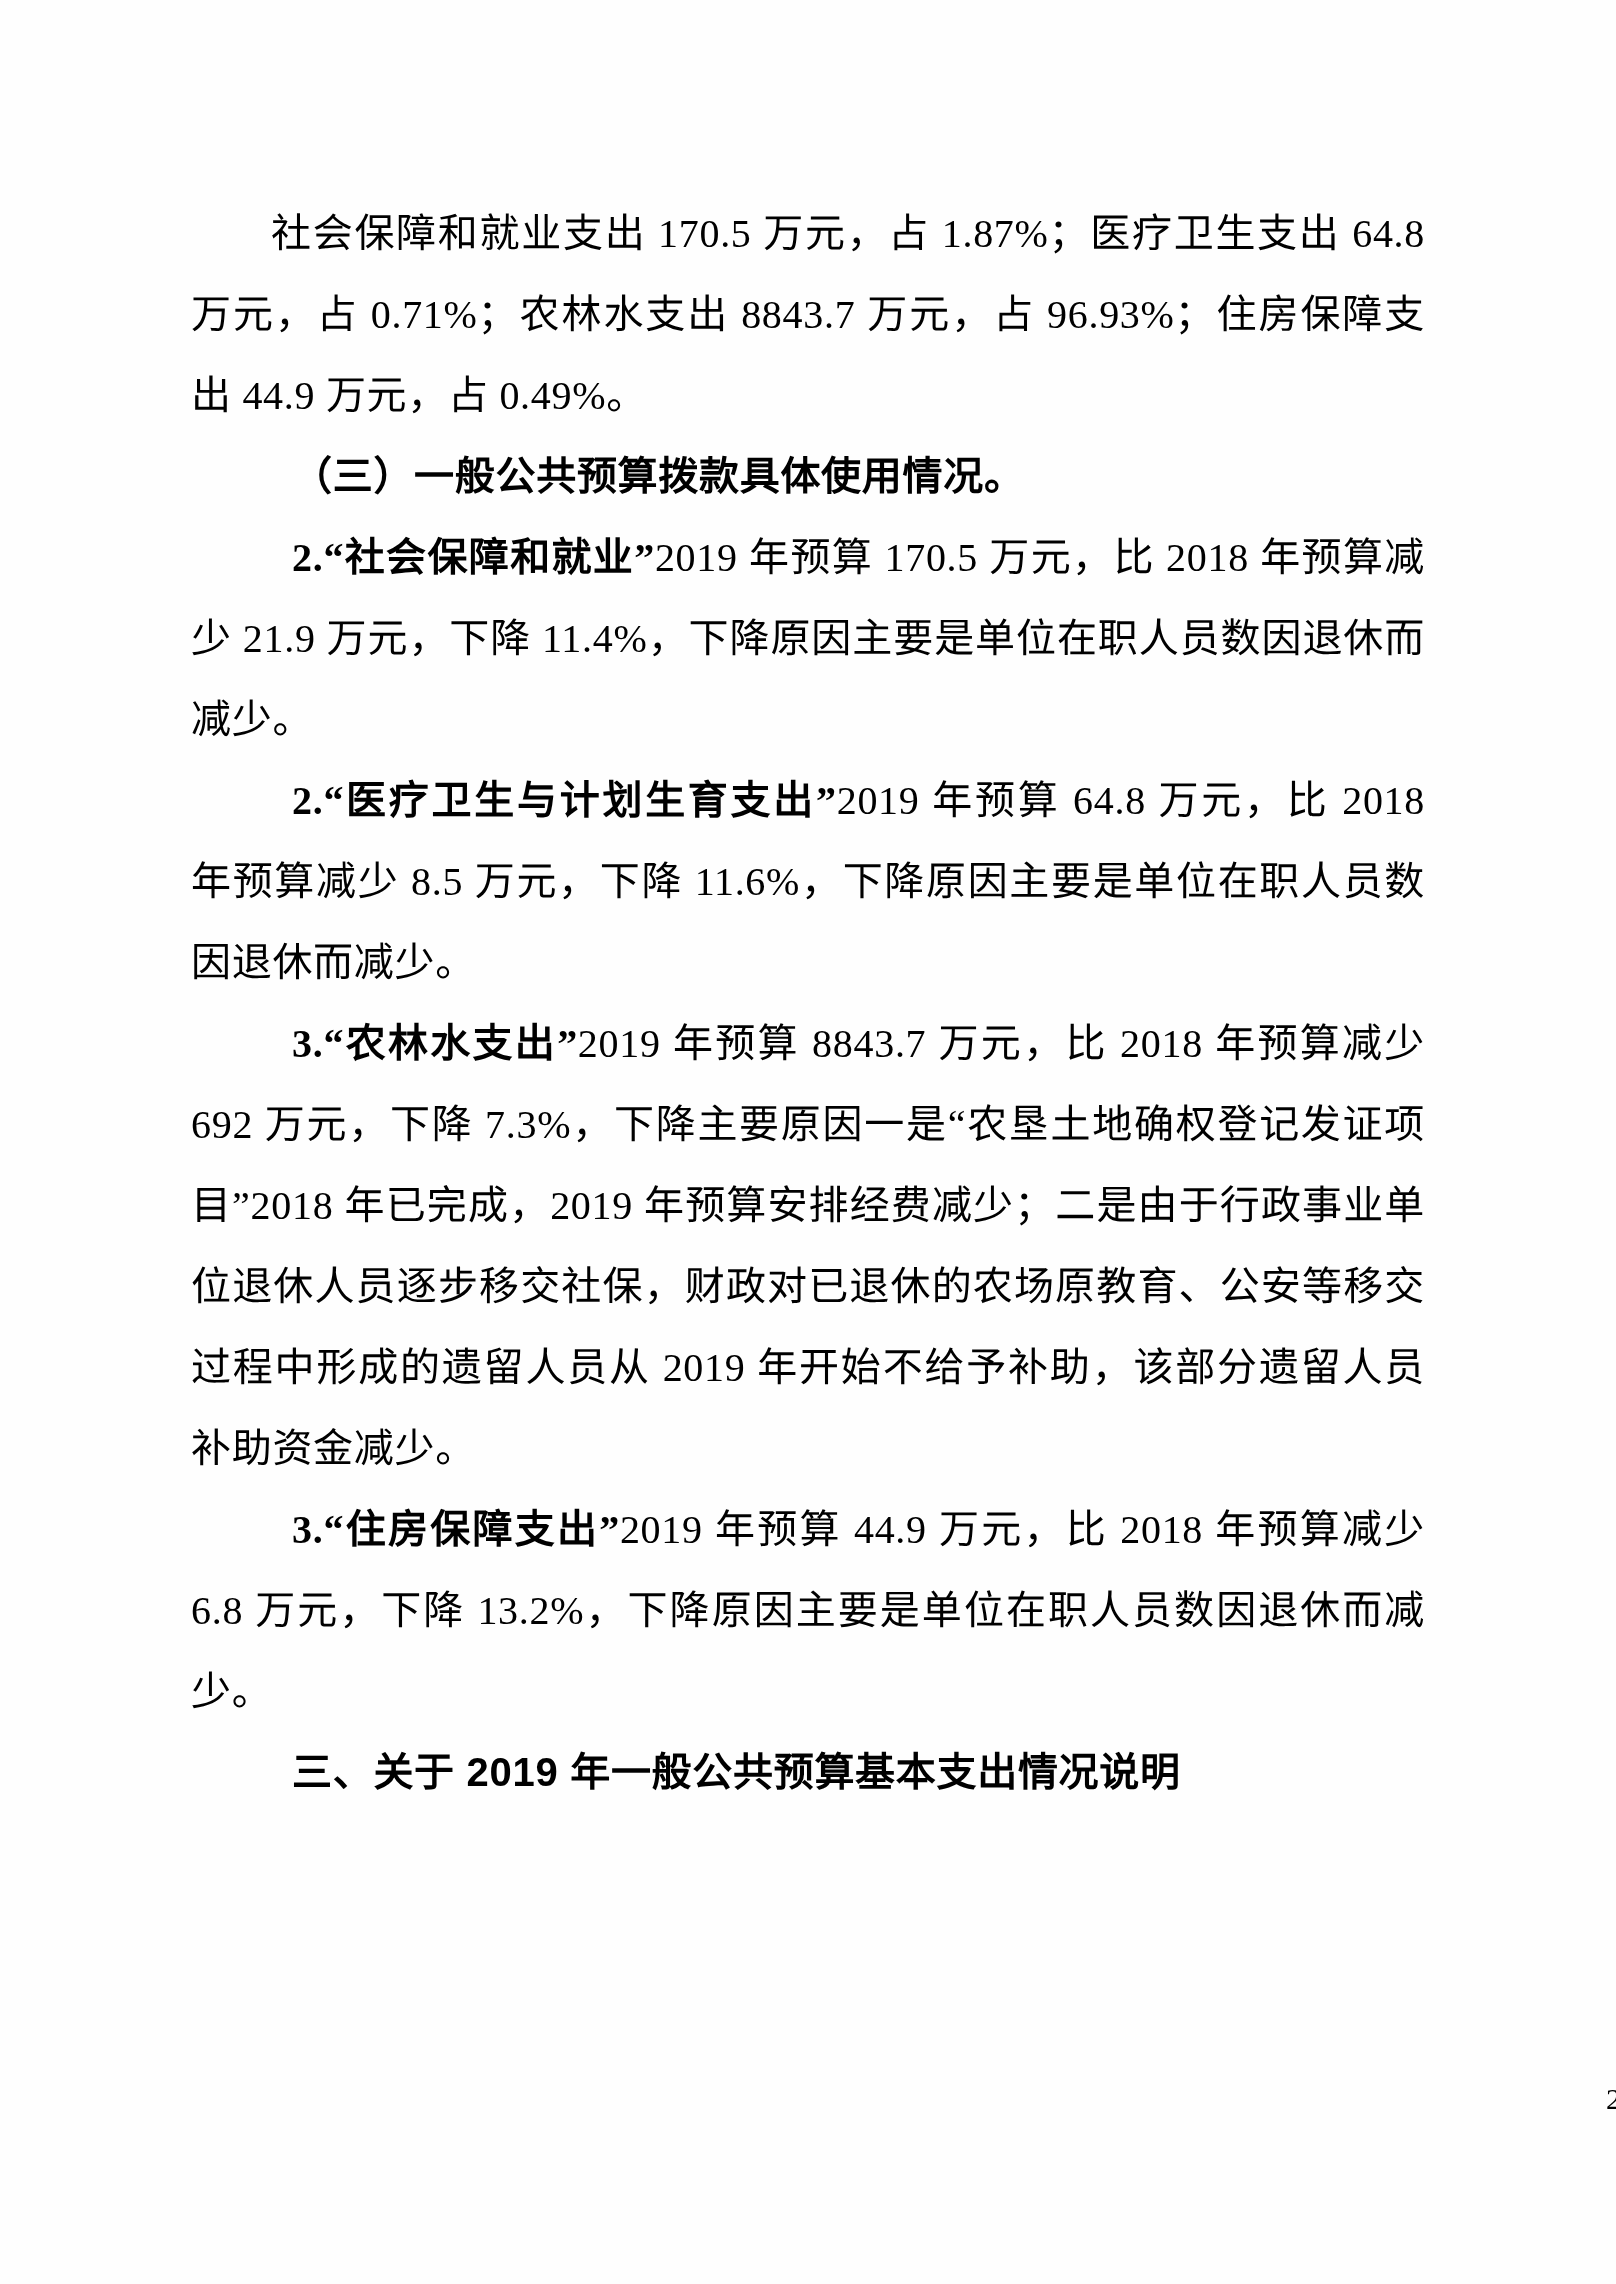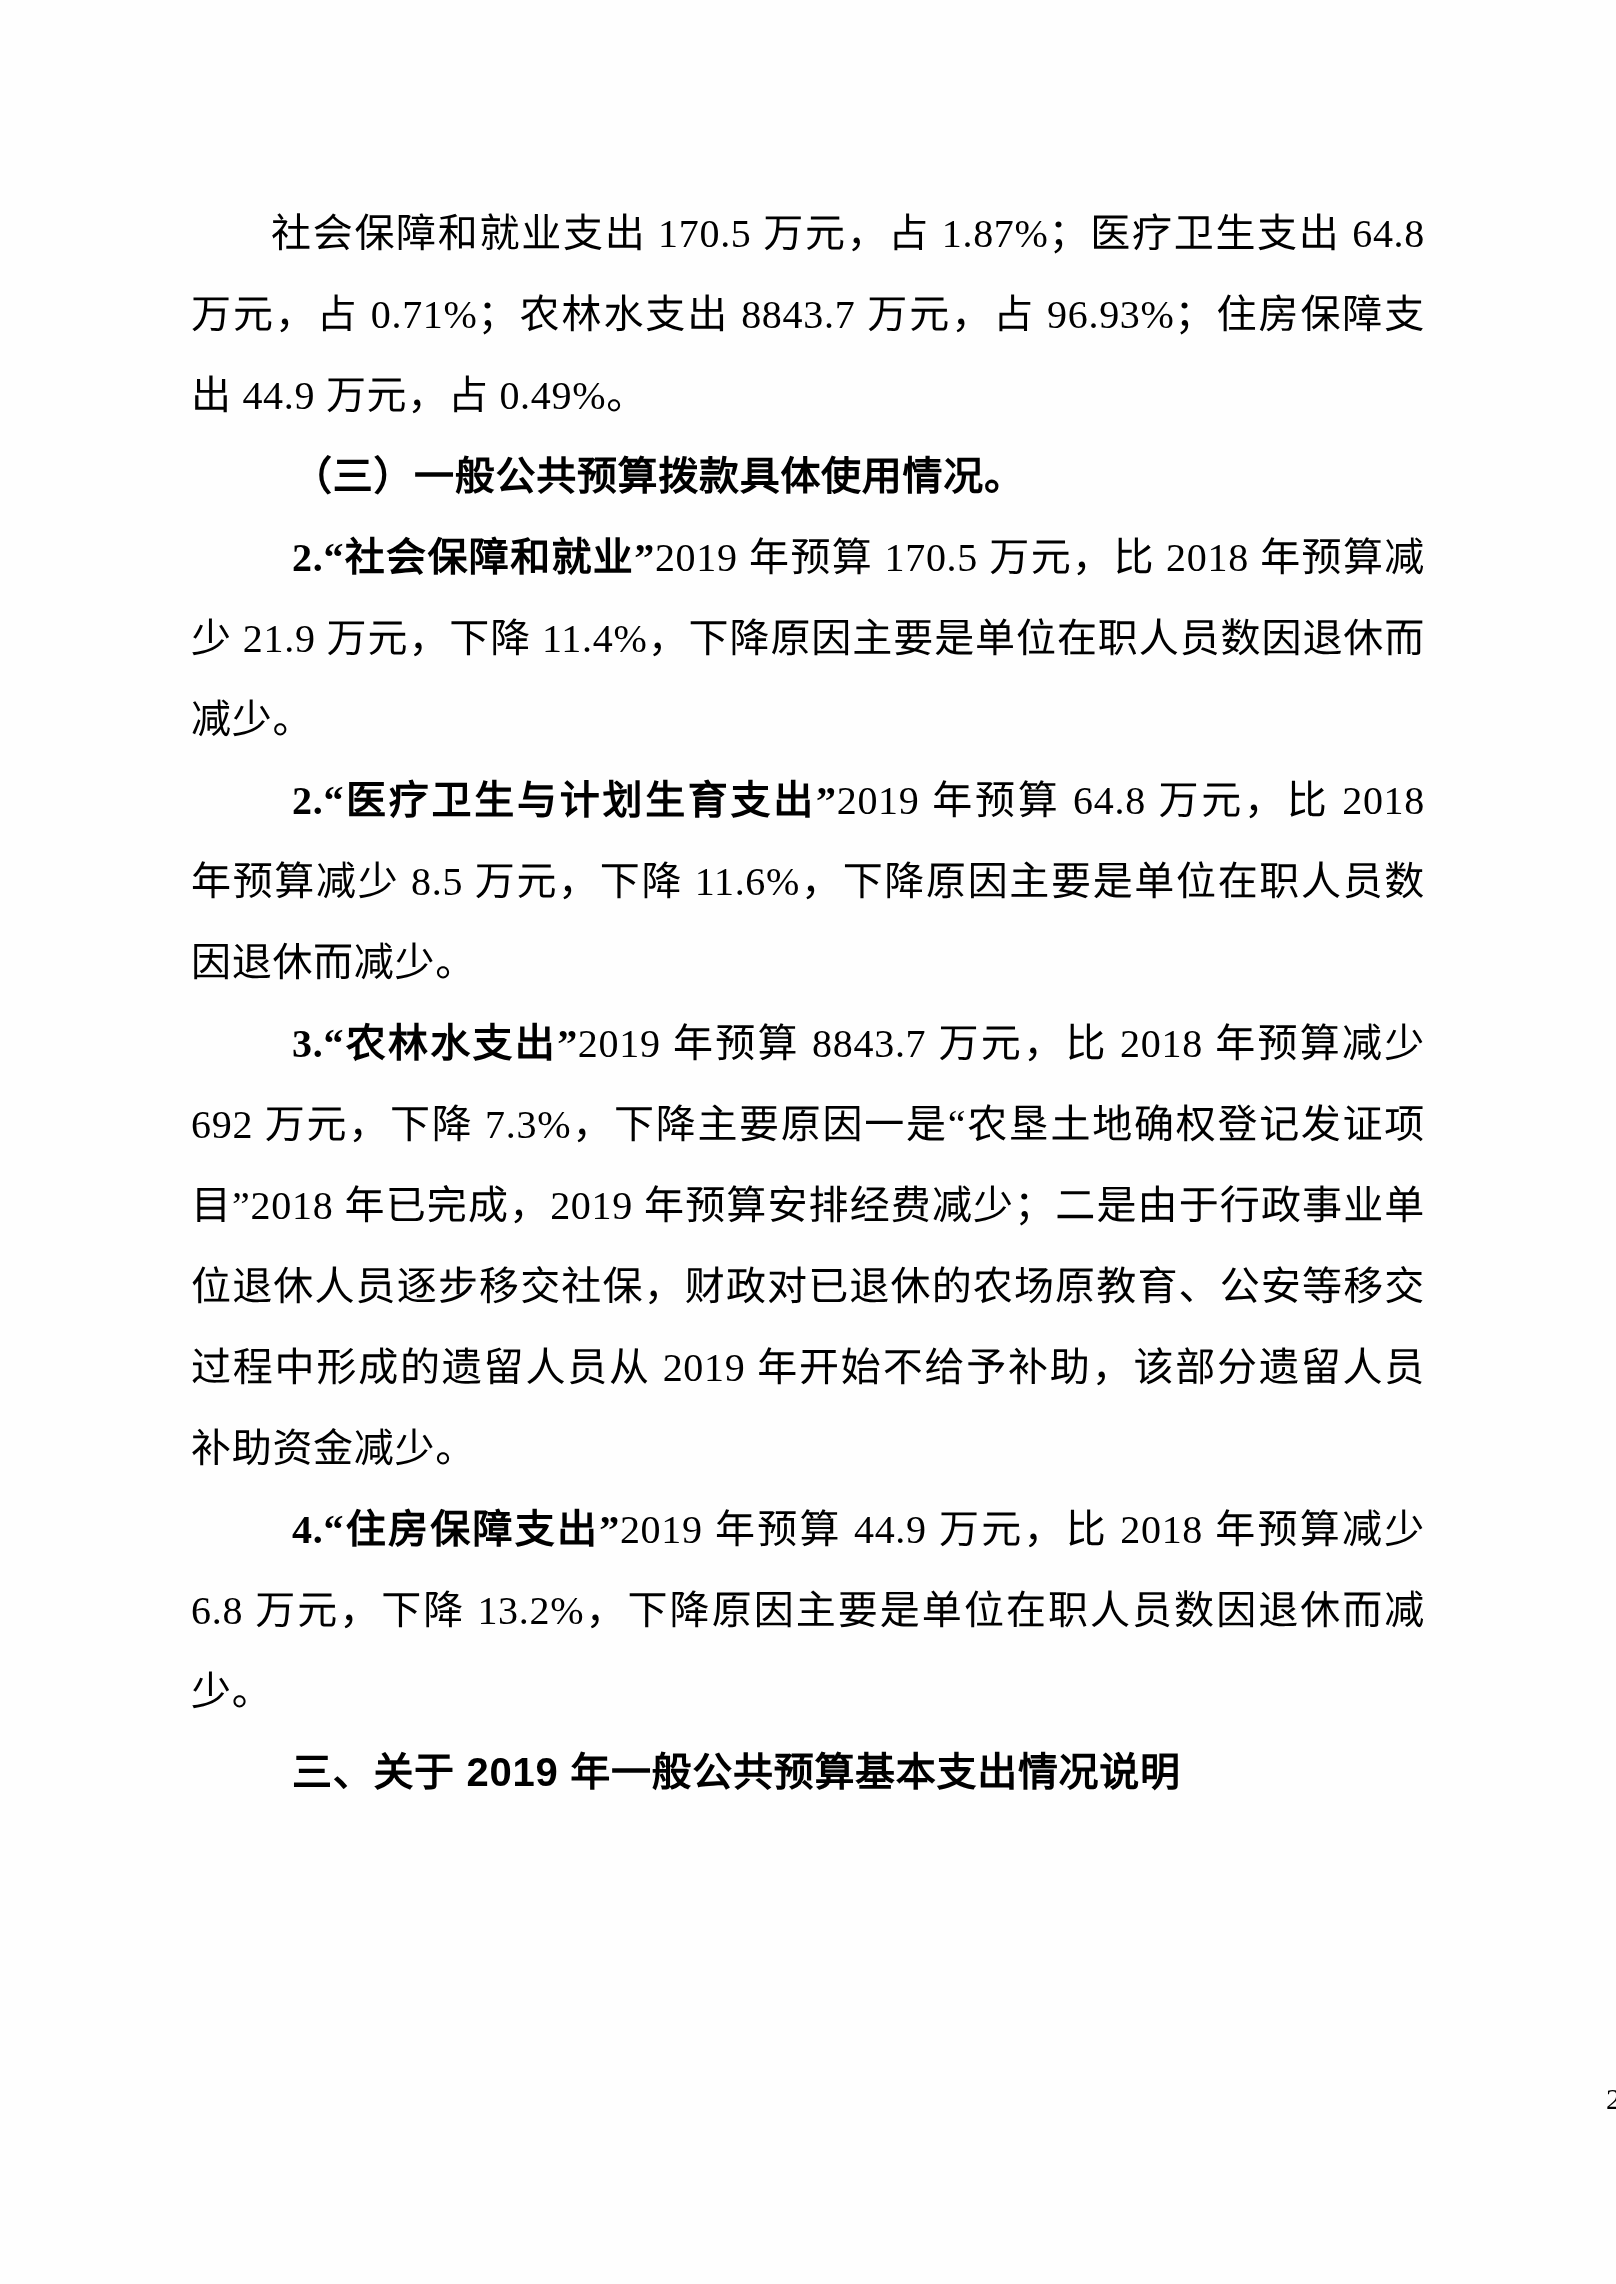--- a/index.html
+++ b/index.html
@@ -64,20 +64,20 @@
 </head>
 <body>
 
 <div class="page">
   <main class="doc-body">
       <p class="para"><span class="seg">社会保障和就业支出 170.5 万元，占 1.87%；医疗卫生支出 64.8 万元，占 0.71%；农林水支出 8843.7 万元，占 96.93%；住房保障支出 44.9 万元，占 0.49%。</span></p>
       <p class="para"><span class="seg bold">（三）一般公共预算拨款具体使用情况。</span></p>
       <p class="para"><span class="seg bold">2.“社会保障和就业”</span><span class="seg">2019 年预算 170.5 万元，比 2018 年预算减少 21.9 万元，下降 11.4%，下降原因主要是单位在职人员数因退休而减少。</span></p>
       <p class="para"><span class="seg bold">2.“医疗卫生与计划生育支出”</span><span class="seg">2019 年预算 64.8 万元，比 2018 年预算减少 8.5 万元，下降 11.6%，下降原因主要是单位在职人员数因退休而减少。</span></p>
       <p class="para"><span class="seg bold">3.“农林水支出”</span><span class="seg">2019 年预算 8843.7 万元，比 2018 年预算减少 692 万元，下降 7.3%，下降主要原因一是“农垦土地确权登记发证项目”2018 年已完成，2019 年预算安排经费减少；二是由于行政事业单位退休人员逐步移交社保，财政对已退休的农场原教育、公安等移交过程中形成的遗留人员从 2019 年开始不给予补助，该部分遗留人员补助资金减少。</span></p>
-      <p class="para"><span class="seg bold">4.“住房保障支出”</span><span class="seg">2019 年预算 44.9 万元，比 2018 年预算减少 6.8 万元，下降 13.2%，下降原因主要是单位在职人员数因退休而减少。</span></p>
+      <p class="para"><span class="seg bold">3.“住房保障支出”</span><span class="seg">2019 年预算 44.9 万元，比 2018 年预算减少 6.8 万元，下降 13.2%，下降原因主要是单位在职人员数因退休而减少。</span></p>
       <p class="para sans-heading"><span class="seg bold">三、关于 2019 年一般公共预算基本支出情况说明</span></p>
     </main>
   <footer class="page-footer">
     <span class="page-number">23</span>
   </footer>
 </div>
 
 
 </body></html>

